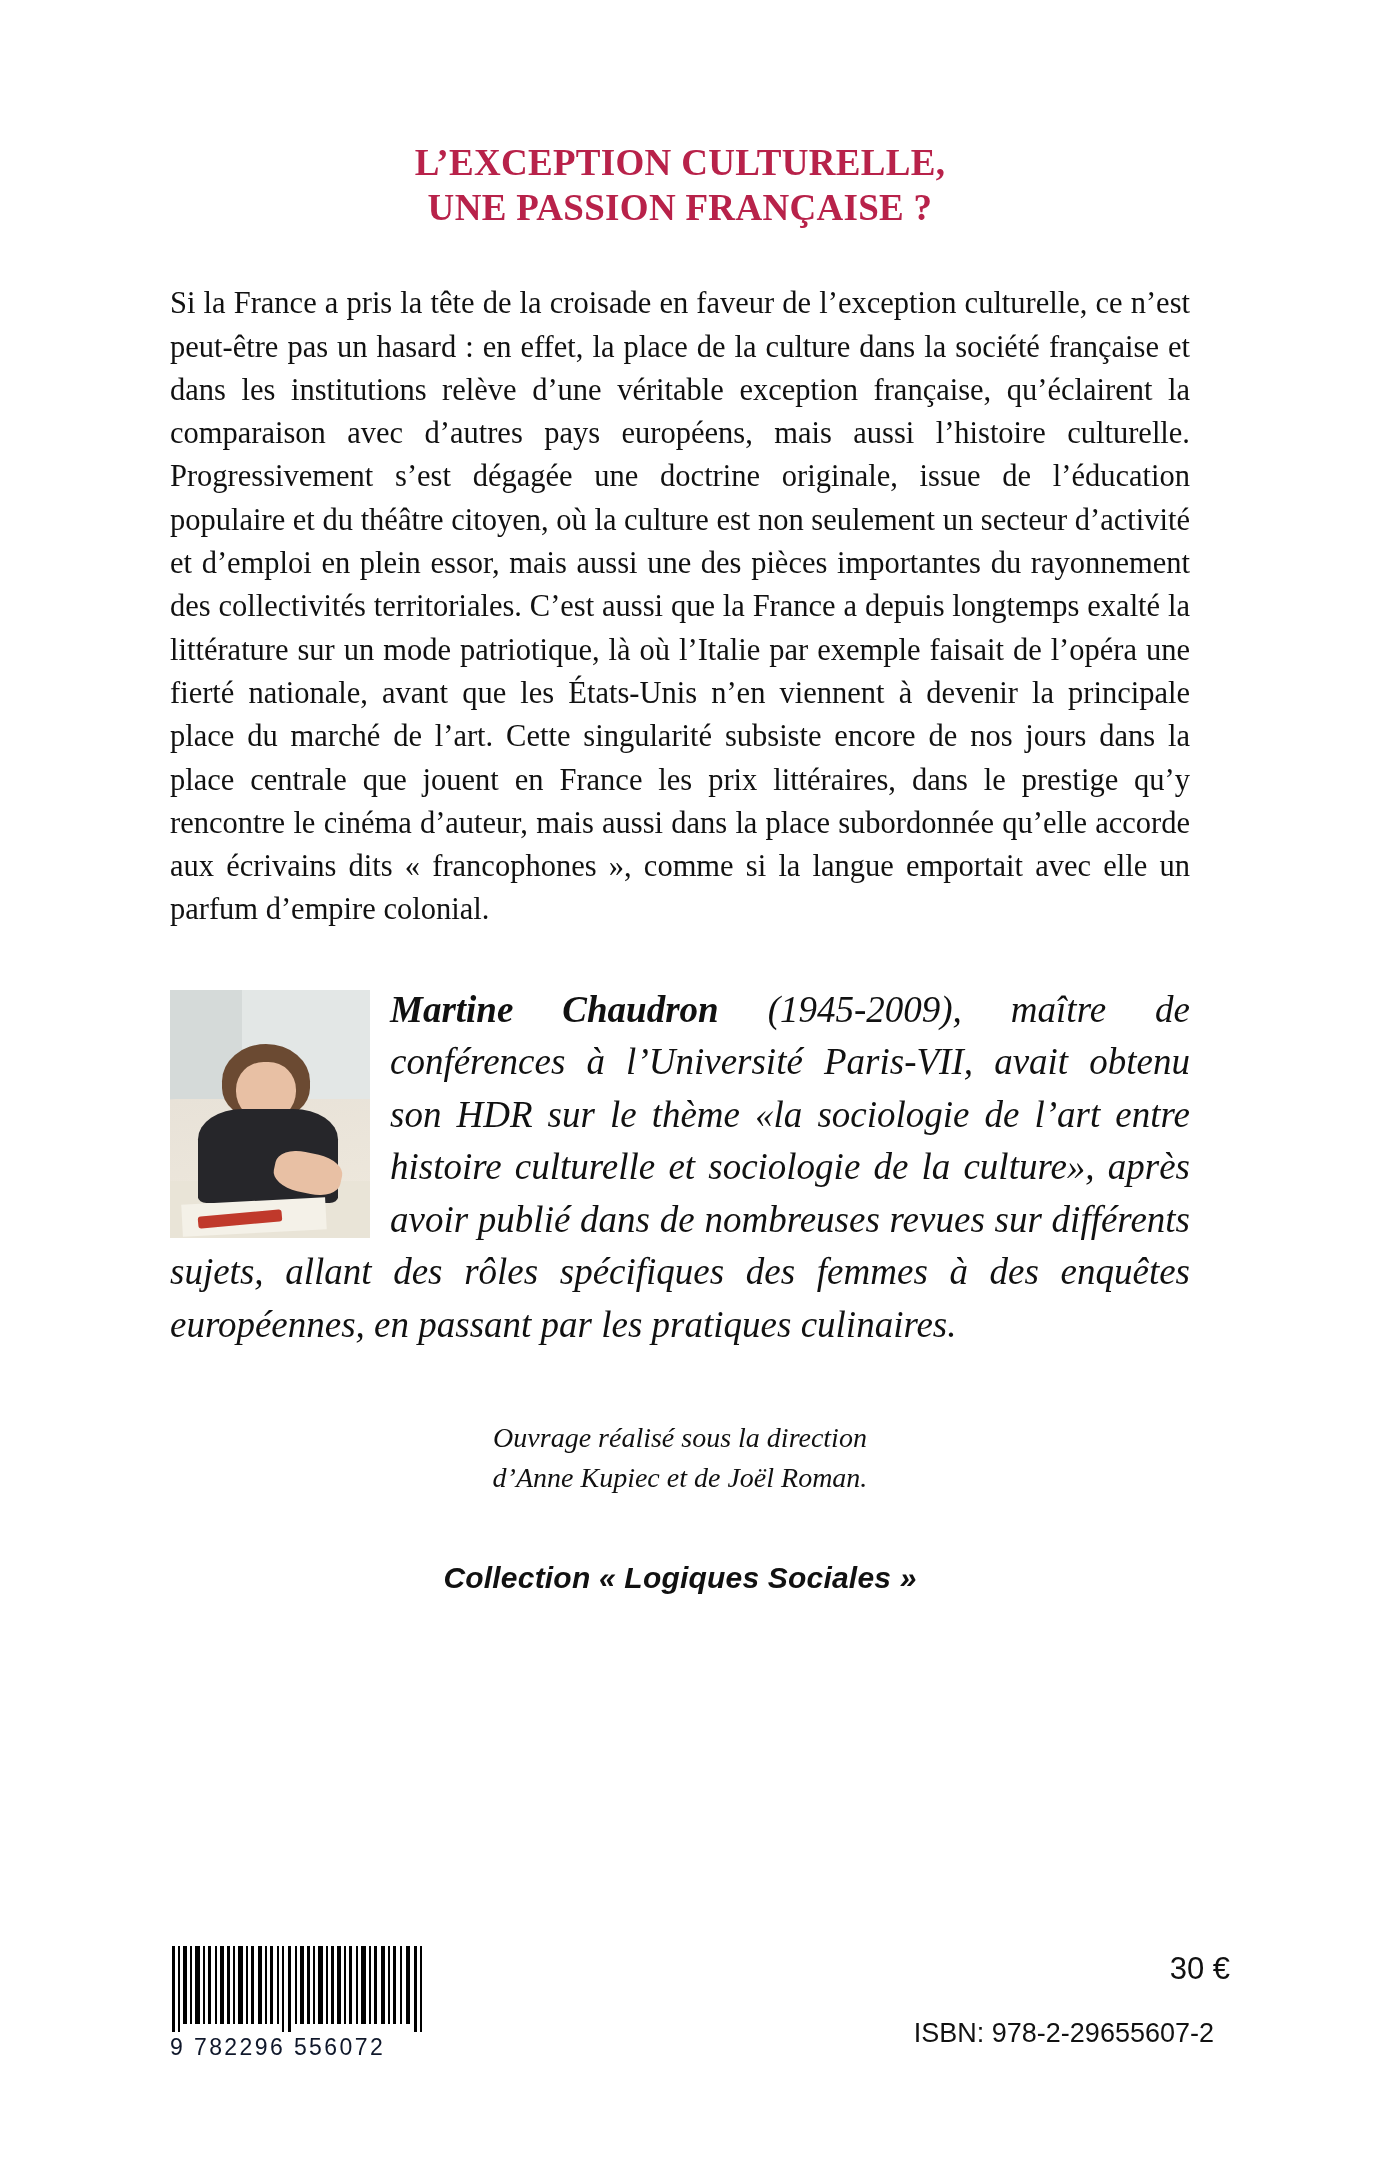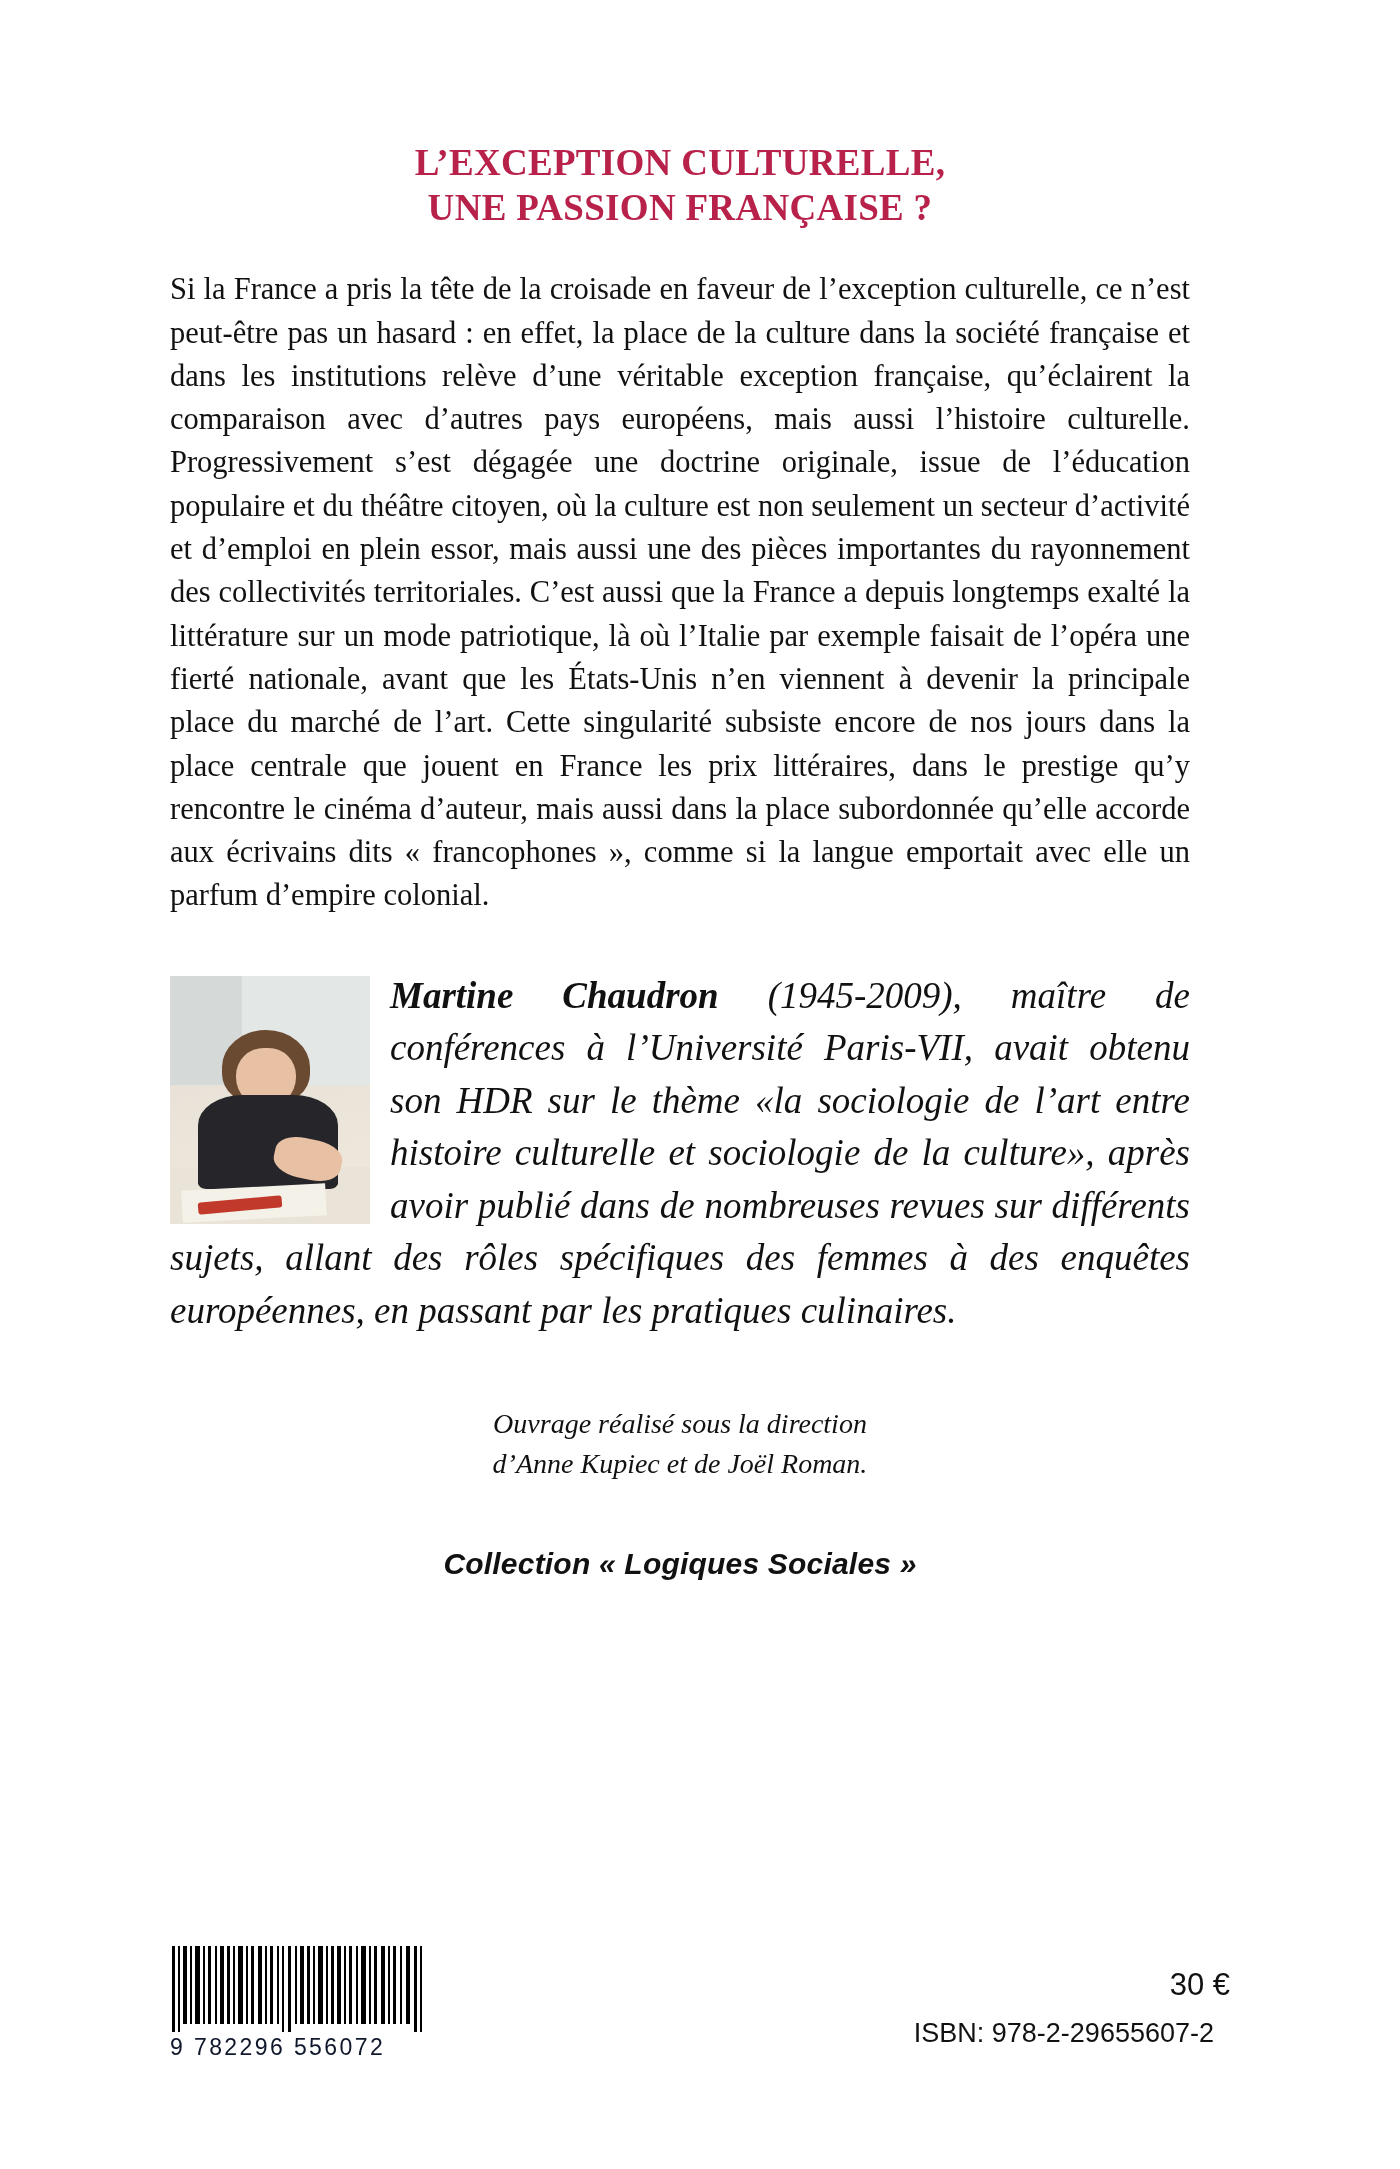--- a/index.html
+++ b/index.html
@@ -26,21 +26,21 @@
     position: absolute;
     left: 170px;
     top: 140px;
     width: 1020px;
   }
 
   
   .title-block {
     text-align: center;
     color: #b8224a;
-    margin-bottom: 38px;
+    margin-bottom: 52px;
   }
   .title-line {
     font-family: "Liberation Serif", serif;
     font-weight: bold;
     font-size: 37px;
     letter-spacing: 0.3px;
     line-height: 1.22;
   }
   .subtitle-line {
     font-family: "Liberation Serif", serif;
@@ -178,21 +178,21 @@
     font-family: "Liberation Sans", sans-serif;
     font-size: 23px;
     letter-spacing: 2.4px;
     margin-top: 2px;
     color: #0f172a;
     white-space: nowrap;
   }
   .price {
     position: absolute;
     right: 0;
-    bottom: 58px;
+    bottom: 74px;
     font-family: "Liberation Sans", sans-serif;
     font-size: 31px;
     text-align: right;
   }
   .isbn {
     position: absolute;
     right: 16px;
     bottom: 12px;
     font-family: "Liberation Sans", sans-serif;
     font-size: 27px;

